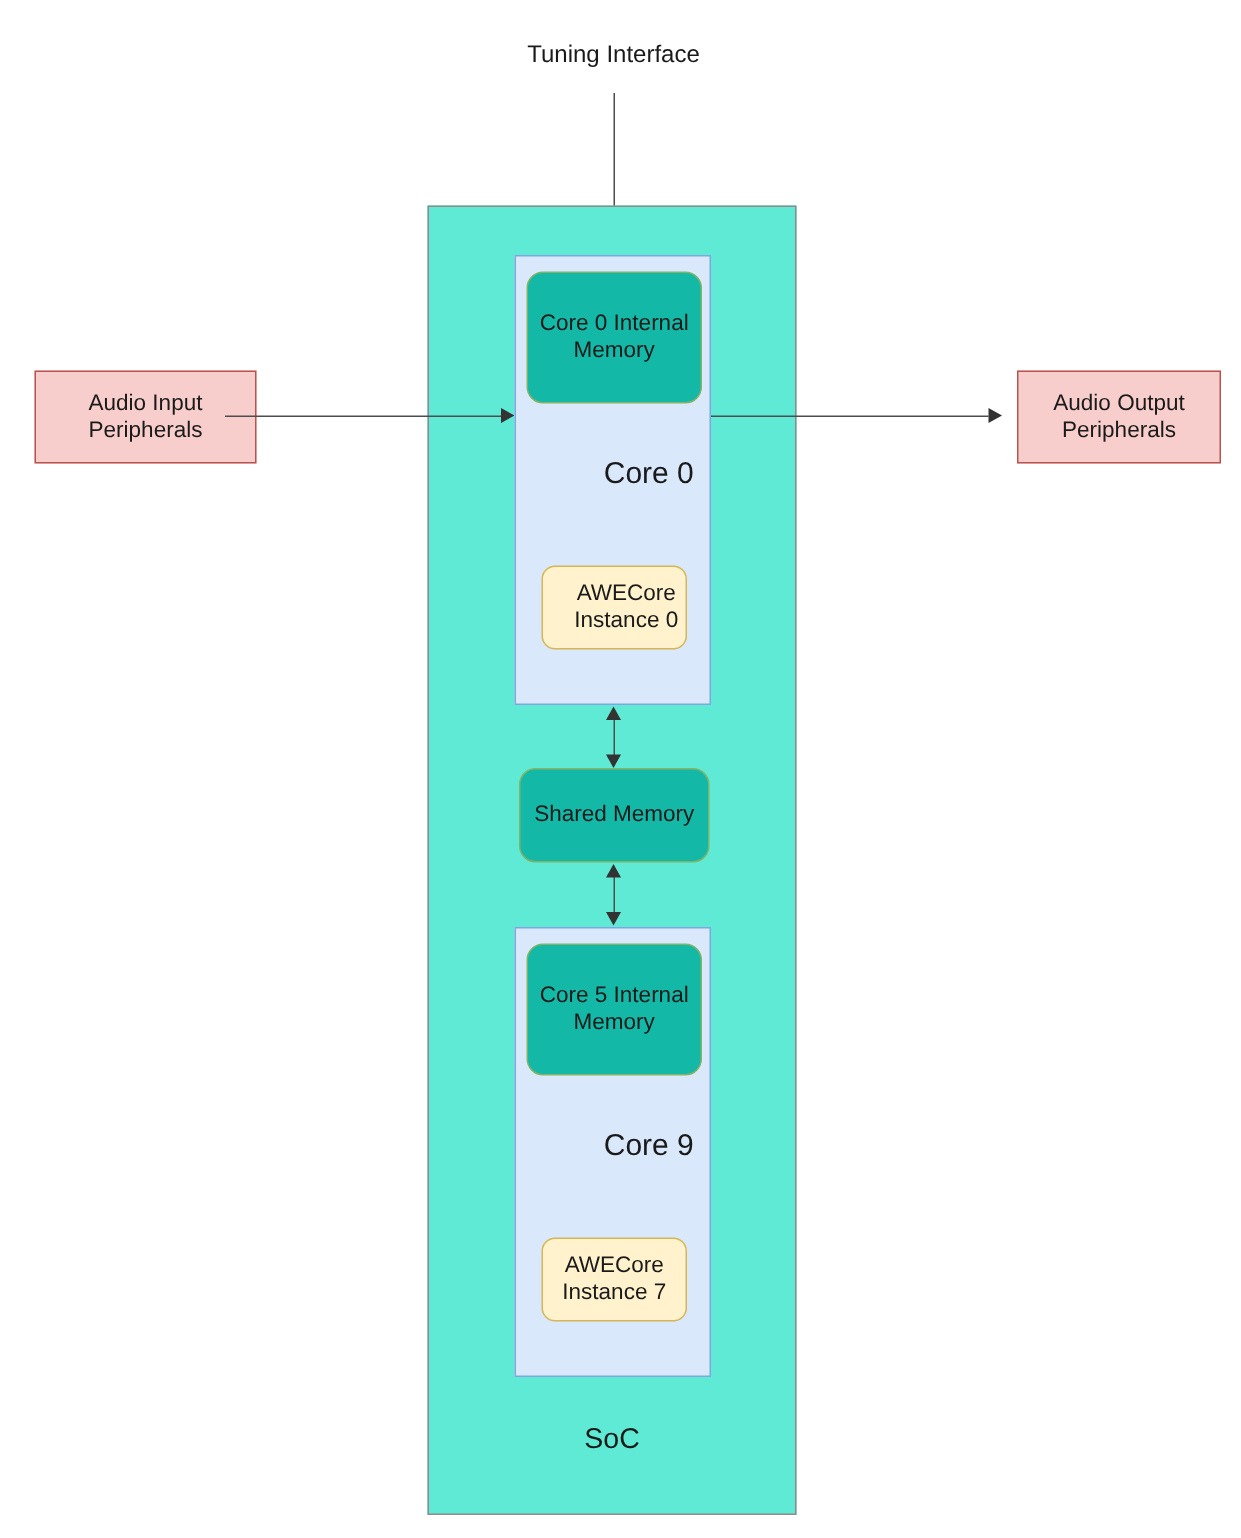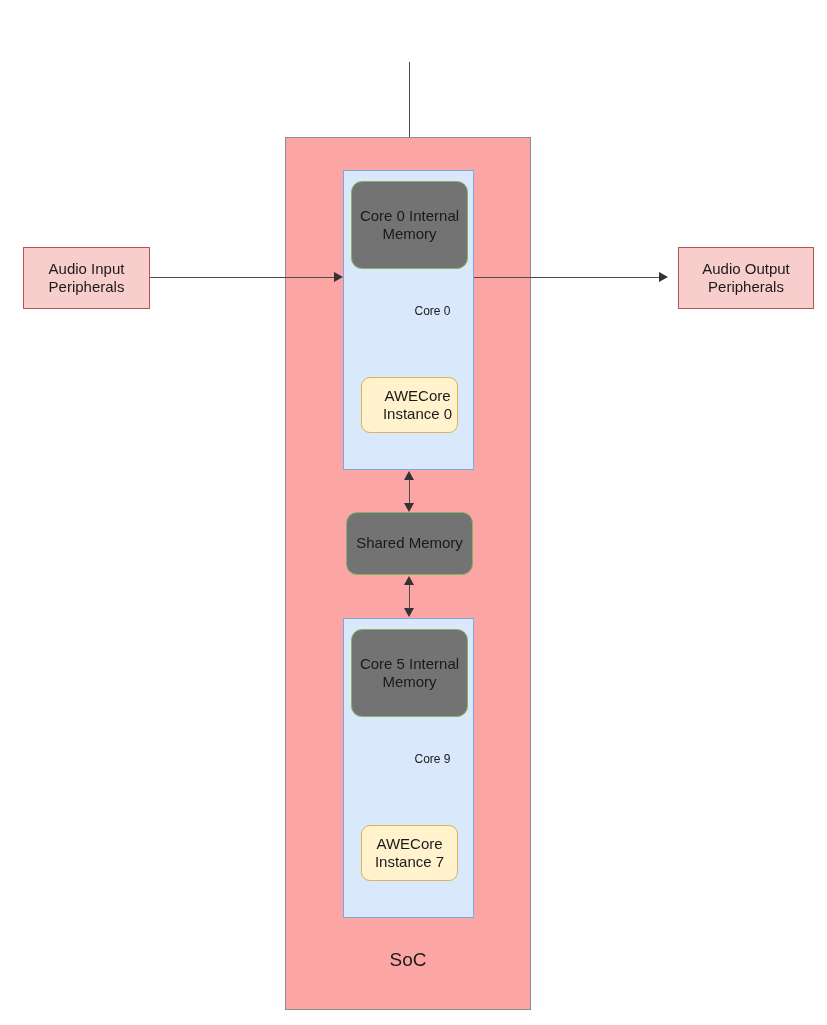--- a/index.html
+++ b/index.html
@@ -28,21 +28,21 @@
     color: #1a1a1a;
     line-height: 1.22;
   }
 
   
   .soc-box {
     left: 285px;
     top: 137px;
     width: 246px;
     height: 873px;
-    background: #fca5a5;
+    background: #5eead4;
     border: 1px solid #8c8c8c;
     align-items: flex-end;
     justify-content: center;
   }
   .soc-label {
     position: absolute;
     left: 0;
     right: 0;
     bottom: 38px;
     text-align: center;
@@ -59,28 +59,28 @@
     justify-content: center;
   }
   #core0-box { left: 343px; top: 170px; height: 300px; }
   #core1-box { left: 343px; top: 618px; height: 300px; }
   .core-title {
     position: absolute;
     left: 0;
     right: 0;
     top: 133px;
     text-align: center;
-    font-size: 12px;
+    font-size: 20px;
     color: #1a1a1a;
     margin-left: 48px;
   }
 
   
   .mem-box {
-    background: #737373;
+    background: #14b8a6;
     border: 1px solid #82b366;
     border-radius: 11px;
     font-size: 15px;
   }
   #core0-mem { left: 351px; top: 181px; width: 117px; height: 88px; }
   #core1-mem { left: 351px; top: 629px; width: 117px; height: 88px; }
   #shared-mem {
     left: 346px;
     top: 512px;
     width: 127px;
@@ -100,21 +100,21 @@
   #awe0-box { left: 361px; top: 377px; padding-left: 16px; }
   #awe1-box { left: 361px; top: 825px; }
 
   
   .peri-box {
     background: #f8cecc;
     border: 1px solid #b85450;
     font-size: 15px;
     height: 62px;
   }
-  #audio-in-box { left: 23px; top: 247px; width: 127px; justify-content: center; }
+  #audio-in-box { left: 23px; top: 247px; width: 148px; justify-content: center; }
   #audio-out-box { left: 668px; top: 247px; width: 136px; margin-left: 10px; }
 
   
   .free-label {
     font-size: 16px;
     background: transparent;
     border: none;
   }
   #tuning-label {
     left: 329px;
@@ -152,20 +152,21 @@
     border-top: 5px solid transparent;
     border-bottom: 5px solid transparent;
     border-left: 9px solid #333333;
   }
 </style>
 </head>
 <body>
 
 <div id="canvas">
 
+  <div class="node free-label" id="tuning-label">Tuning Interface</div>
 
   <div class="edge edge-line-v" style="left:409px; top:62px; height:104px;"></div>
   <div class="arrow arrow-down" style="left:404px; top:164px;"></div>
 
   <div class="node soc-box">
     <div class="soc-label">SoC</div>
   </div>
 
   <div class="node peri-box" id="audio-in-box">
     <span>Audio Input Peripherals</span>

